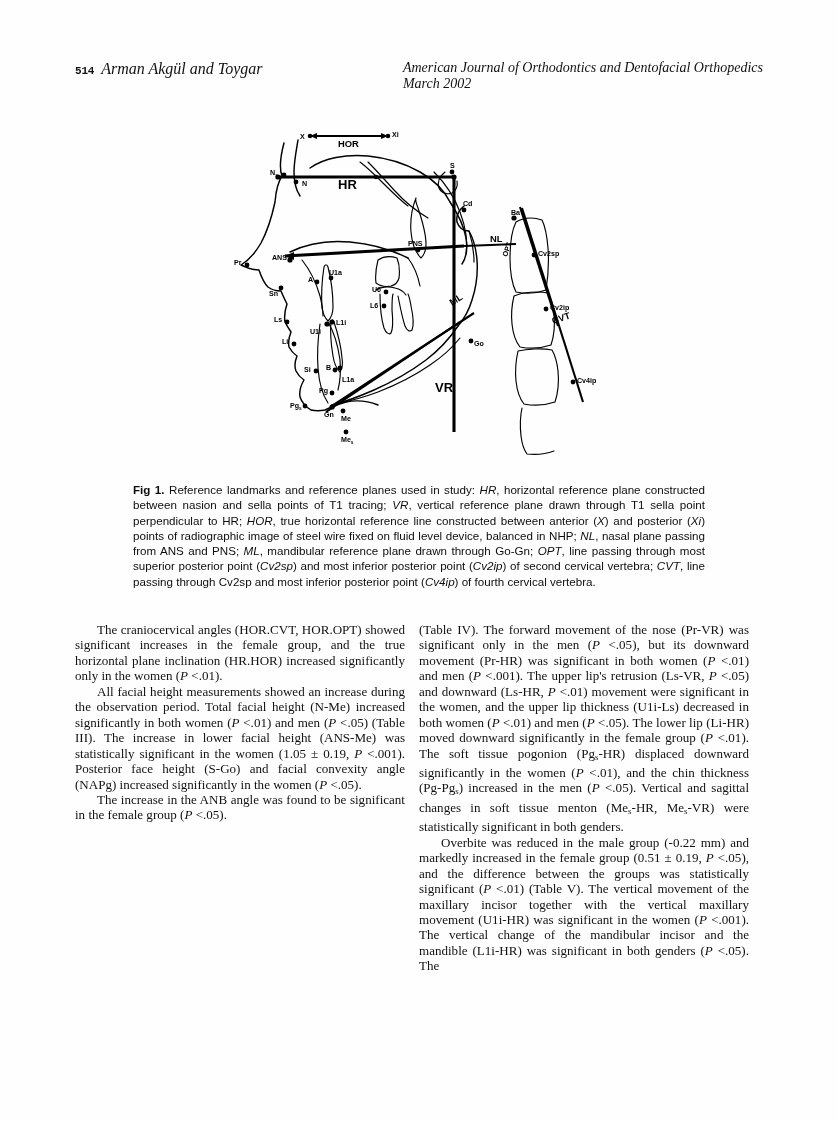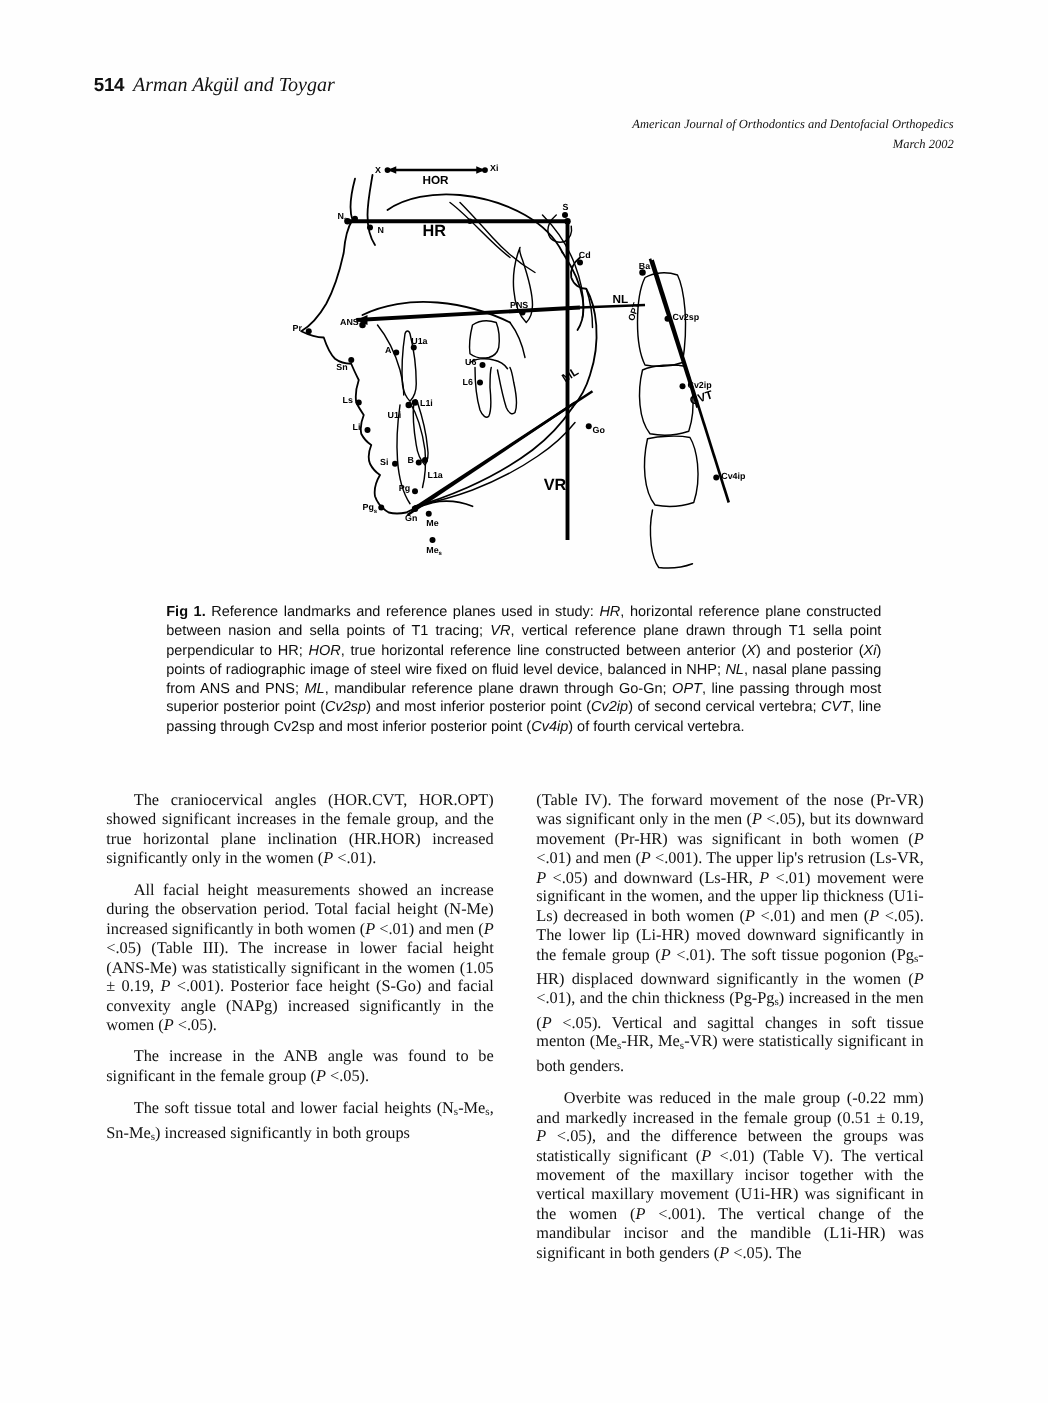--- a/index.html
+++ b/index.html
@@ -31,43 +31,41 @@
     height: 44px;
   }
   .runhead-left {
     position: absolute;
     left: 0;
     top: 0;
     font-size: 12.5px;
     white-space: nowrap;
   }
   .runhead-folio {
-    font-family: Liberation Sans, sans-serif;
+    font-family: Liberation Mono, monospace;
     font-weight: bold;
-    font-size: 15px;
+    font-size: 11px;
     letter-spacing: -0.2px;
   }
   .runhead-authors {
     font-family: "Liberation Serif", serif;
     font-style: italic;
     font-size: 16px;
     margin-left: 7px;
     margin-top: 48px;
   }
   .runhead-right {
     position: absolute;
     right: 0;
     top: 0;
-    text-align: right;
     font-family: "Liberation Serif", serif;
     font-style: italic;
-    font-size: 10px;
+    font-size: 14px;
     line-height: 16px;
     white-space: nowrap;
-    margin-top: 32px;
   }
 
   
   .figure-wrap {
     position: absolute;
     left: 228px;
     top: 110px;
     width: 404px;
     height: 348px;
   }
@@ -96,21 +94,21 @@
     font-family: "Liberation Serif", serif;
     font-size: 13.05px;
     line-height: 15.45px;
     text-align: justify;
     text-justify: inter-word;
     color: #111;
     hyphens: manual;
   }
   .col-left  { left: 75px; }
   .col-right { left: 419px; }
-  .col p { margin: 10px; text-indent: 22px; }
+  .col p { margin: 0; text-indent: 22px; }
   .col p.noind { text-indent: 0; }
   .col i { font-style: italic; }
   sub { font-size: 0.68em; vertical-align: -0.22em; }
 
   
   .lbl {
     font-family: "Liberation Sans", sans-serif;
     font-weight: bold;
     fill: #000;
   }
@@ -430,21 +428,20 @@
       and most inferior posterior point (<i>Cv2ip</i>) of second cervical vertebra;
       <i>CVT</i>, line passing through Cv2sp and most inferior posterior point
       (<i>Cv4ip</i>) of fourth cervical vertebra.
     </span>
   </div>
 
   <div class="col col-left">
     <p>The craniocervical angles (HOR.CVT, HOR.OPT) showed significant increases in the female group, and the true horizontal plane inclination (HR.HOR) increased significantly only in the women (<i>P</i> &lt;.01).</p>
     <p>All facial height measurements showed an increase during the observation period. Total facial height (N-Me) increased significantly in both women (<i>P</i> &lt;.01) and men (<i>P</i> &lt;.05) (Table III). The increase in lower facial height (ANS-Me) was statistically significant in the women (1.05 ± 0.19, <i>P</i> &lt;.001). Posterior face height (S-Go) and facial convexity angle (NAPg) increased significantly in the women (<i>P</i> &lt;.05).</p>
     <p>The increase in the ANB angle was found to be significant in the female group (<i>P</i> &lt;.05).</p>
-    <p>The soft tissue total and lower facial heights (N<sub>s</sub>-Me<sub>s</sub>, Sn-Me<sub>s</sub>) increased significantly in both groups</p>
   </div>
 
   <div class="col col-right">
     <p class="noind">(Table IV). The forward movement of the nose (Pr-VR) was significant only in the men (<i>P</i> &lt;.05), but its downward movement (Pr-HR) was significant in both women (<i>P</i> &lt;.01) and men (<i>P</i> &lt;.001). The upper lip's retrusion (Ls-VR, <i>P</i> &lt;.05) and downward (Ls-HR, <i>P</i> &lt;.01) movement were significant in the women, and the upper lip thickness (U1i-Ls) decreased in both women (<i>P</i> &lt;.01) and men (<i>P</i> &lt;.05). The lower lip (Li-HR) moved downward significantly in the female group (<i>P</i> &lt;.01). The soft tissue pogonion (Pg<sub>s</sub>-HR) displaced downward significantly in the women (<i>P</i> &lt;.01), and the chin thickness (Pg-Pg<sub>s</sub>) increased in the men (<i>P</i> &lt;.05). Vertical and sagittal changes in soft tissue menton (Me<sub>s</sub>-HR, Me<sub>s</sub>-VR) were statistically significant in both genders.</p>
     <p>Overbite was reduced in the male group (-0.22 mm) and markedly increased in the female group (0.51 ± 0.19, <i>P</i> &lt;.05), and the difference between the groups was statistically significant (<i>P</i> &lt;.01) (Table V). The vertical movement of the maxillary incisor together with the vertical maxillary movement (U1i-HR) was significant in the women (<i>P</i> &lt;.001). The vertical change of the mandibular incisor and the mandible (L1i-HR) was significant in both genders (<i>P</i> &lt;.05). The</p>
   </div>
 
 </div>
 
 </body></html>

